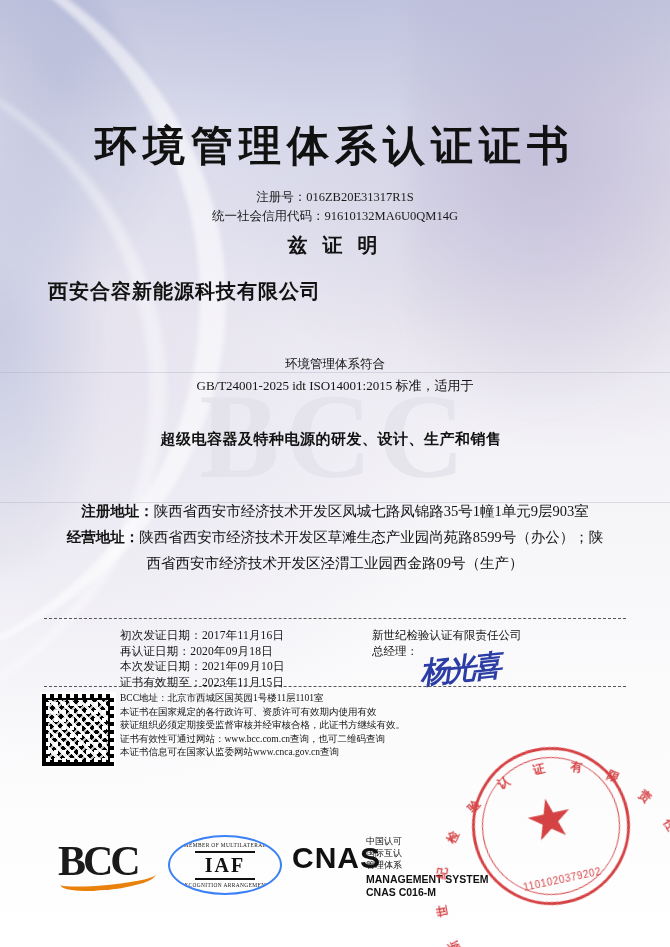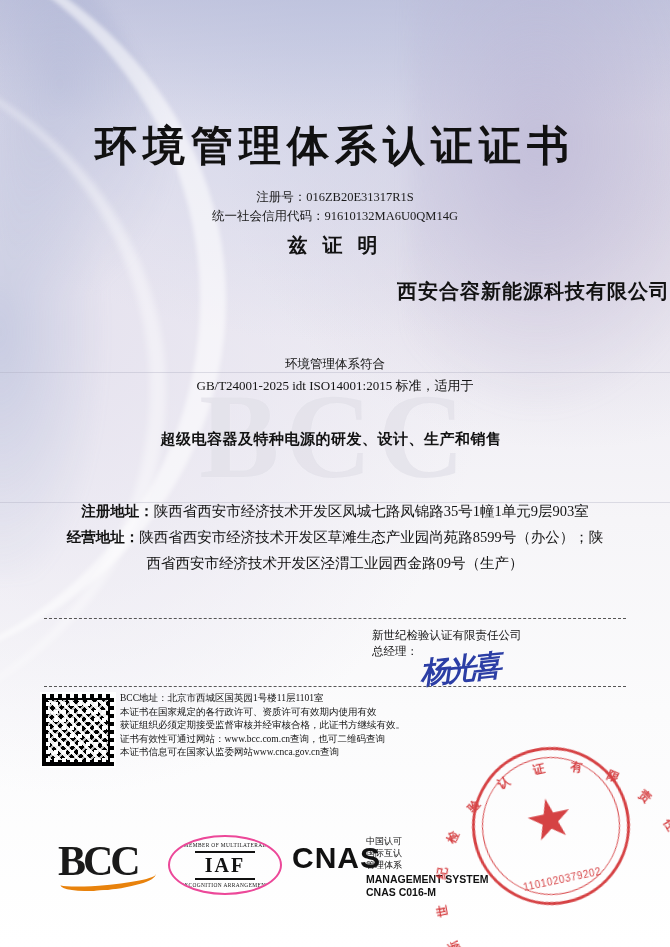--- a/index.html
+++ b/index.html
@@ -116,24 +116,25 @@
     position: absolute;
     top: 232px; left: 0; right: 0;
     text-align: center;
     font-size: 20px;
     font-weight: 700;
     letter-spacing: 5px;
   }
   .company {
     position: absolute;
     top: 278px; left: 0; right: 0;
-    text-align: right;
+    text-align: left;
     font-size: 20px;
     font-weight: 700;
     letter-spacing: 1px;
+    padding-left: 48px;
   }
   .std-block {
     position: absolute;
     top: 340px; left: 0; right: 0;
     text-align: center;
     font-size: 12.5px;
     line-height: 21px;
     margin-top: 14px;
   }
   .std-block .l2 { font-size: 13px; }
@@ -233,21 +234,21 @@
     position: absolute; left: 2px; top: 32px;
     width: 96px; height: 16px;
     border-bottom: 5px solid #e8820c;
     border-radius: 0 0 60% 40%;
     transform: rotate(-4deg);
   }
   .logo-iaf {
     position: absolute; left: 168px; top: 6px;
     width: 110px; height: 56px;
     border-radius: 50%;
-    border: 2px solid #ec4899;
+    border: 2px solid #3b82f6;
     display: flex; align-items: center; justify-content: center;
     overflow: hidden;
   }
   .logo-iaf .iaf-text {
     font-size: 20px; font-weight: 700; letter-spacing: 2px;
     border-top: 2px solid #111; border-bottom: 2px solid #111;
     padding: 1px 10px;
   }
   .logo-iaf .arc-top, .logo-iaf .arc-bot {
     position: absolute; left: 0; right: 0;
@@ -362,20 +363,34 @@
       <span class="row">
         <b>注册地址：</b><span>陕西省西安市经济技术开发区凤城七路凤锦路35号1幢1单元9层903室</span>
       </span>
       <span class="row">
         <b>经营地址：</b><span>陕西省西安市经济技术开发区草滩生态产业园尚苑路8599号（办公）；陕西省西安市经济技术开发区泾渭工业园西金路09号（生产）</span>
       </span>
     </div>
 
     <div class="hr-dash one"></div>
 
+    <div class="dates">
+      <div>
+        <span>初次发证日期：</span><span>2017年11月16日</span>
+      </div>
+      <div>
+        <span>再认证日期：</span><span>2020年09月18日</span>
+      </div>
+      <div>
+        <span>本次发证日期：</span><span>2021年09月10日</span>
+      </div>
+      <div>
+        <span>证书有效期至：</span><span>2023年11月15日</span>
+      </div>
+    </div>
 
     <div class="issuer">
       <div>新世纪检验认证有限责任公司</div>
       <div>总经理：</div>
     </div>
     <div class="signature">杨光喜</div>
 
     <div class="hr-dash two"></div>
 
     <div class="qr"></div>

